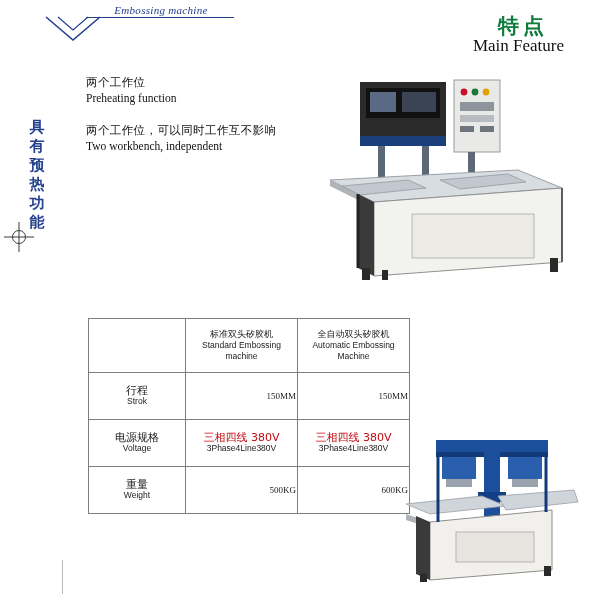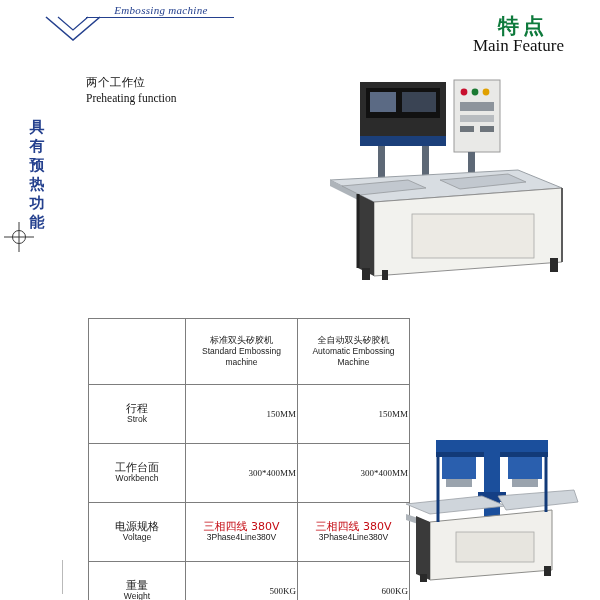--- a/index.html
+++ b/index.html
@@ -137,21 +137,21 @@
   .spec-table {
     position: absolute;
     left: 88px;
     top: 318px;
     width: 312px;
     border-collapse: collapse;
     table-layout: fixed;
   }
   .spec-table td {
     border: 1px solid #7d7d7d;
-    padding: 16px 1px;
+    padding: 10px 1px;
     text-align: center;
     vertical-align: middle;
     font-size: 8.5px;
     line-height: 11px;
     height: 26px;
   }
   .spec-table td.label {
     width: 94px;
   }
   .spec-table td.col {
@@ -211,20 +211,24 @@
     <circle cx="15" cy="15" r="6.5" fill="none" stroke="#3a3a3a" stroke-width="1"></circle>
     <line x1="0" y1="15" x2="30" y2="15" stroke="#3a3a3a" stroke-width="1"></line>
     <line x1="15" y1="0" x2="15" y2="30" stroke="#3a3a3a" stroke-width="1"></line>
   </svg>
 
   <div class="features">
     <div class="feature">
       <div class="zh">两个工作位</div>
       <div class="en">Preheating function</div>
     </div>
+    <div class="feature">
+      <div class="zh">两个工作位，可以同时工作互不影响</div>
+      <div class="en">Two workbench, independent</div>
+    </div>
   </div>
 
   <svg class="machine-main" viewBox="0 0 250 218">
 
     <rect x="38" y="20" width="86" height="56" fill="#2b2b2b"></rect>
     <rect x="44" y="26" width="74" height="30" fill="#111"></rect>
     <rect x="48" y="30" width="26" height="20" fill="#5b6a84"></rect>
     <rect x="80" y="30" width="34" height="20" fill="#3a4454"></rect>
     <rect x="38" y="74" width="86" height="10" fill="#1b3f7a"></rect>
 
@@ -280,32 +284,20 @@
         </td>
         <td class="col">
           <span class="cell-one">150MM</span>
         </td>
         <td class="col">
           <span class="cell-one">150MM</span>
         </td>
       </tr>
 
 
-      <tr>
-        <td class="label">
-          <span class="cell-zh">工作台面</span>
-          <span class="cell-en">Workbench</span>
-        </td>
-        <td class="col">
-          <span class="cell-one">300*400MM</span>
-        </td>
-        <td class="col">
-          <span class="cell-one">300*400MM</span>
-        </td>
-      </tr>
 
       <tr>
         <td class="label">
           <span class="cell-zh">电源规格</span>
           <span class="cell-en">Voltage</span>
         </td>
         <td class="col">
           <span class="cell-zh red">三相四线 380V</span>
           <span class="cell-en">3Phase4Line380V</span>
         </td>

